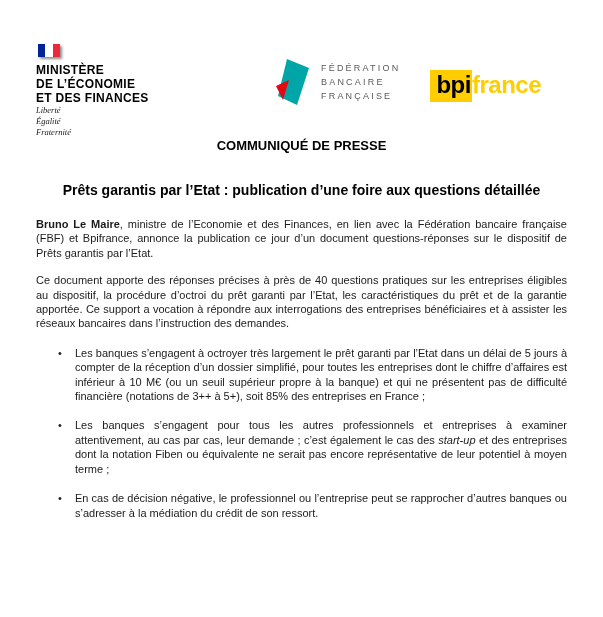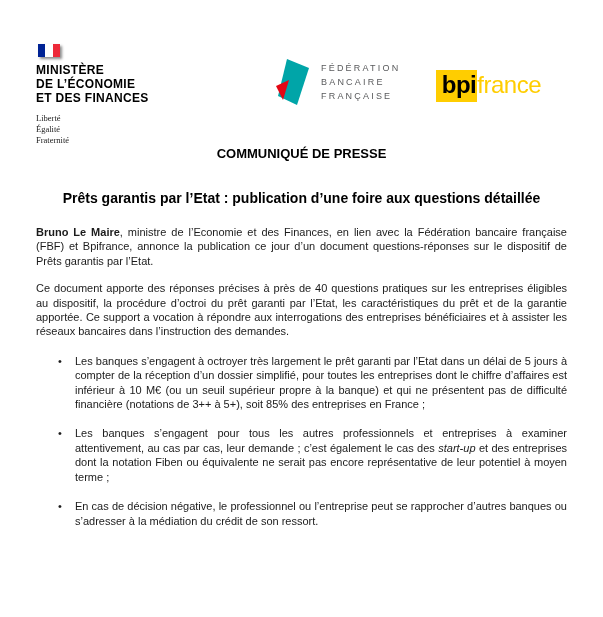--- a/index.html
+++ b/index.html
@@ -16,31 +16,31 @@
   
   .logo-row { display: flex; align-items: flex-start; }
   .ministry { width: 170px; flex: 0 0 auto; }
   .flag { display: flex; width: 22px; height: 13px; margin: 0 0 6px 2px;
           box-shadow: 1.5px 1.5px 2.5px rgba(0,0,0,0.45); }
   .flag span { flex: 1 1 auto; display: block; }
   .flag .b { background: #002395; }
   .flag .w { background: #ffffff; }
   .flag .r { background: #ED2939; }
   .ministry-name { font-weight: bold; font-size: 12px; line-height: 14px; color: #000; letter-spacing: .3px; }
-  .motto { font-family: "Liberation Serif", serif; font-size: 8.5px;
-           line-height: 11px; color: #1b1b1b; margin-top: 8px; }
+  .motto { font-family: "Liberation Serif", serif; font-style: italic; font-size: 8.5px;
+           line-height: 11px; color: #1b1b1b; }
 
   .fbf { display: flex; align-items: center; margin-left: 70px; margin-top: 15px; flex: 0 0 auto; }
   .fbf svg { display: block; }
   .fbf-text { margin-left: 12px; font-size: 9px; line-height: 14px; letter-spacing: 2.2px; color: #595a5c; }
 
   .bpi { display: flex; align-items: flex-end; margin-left: auto; margin-right: 26px; margin-top: 26px; }
   .bpi-box { background: #FFCD00; color: #000; font-weight: bold; font-size: 24px; line-height: 1;
              padding: 3px 1px 5px 6px; letter-spacing: -0.5px; }
-  .bpi-france { color: #FFCD00; font-weight: normal; font-size: 24px; line-height: 1;
+  .bpi-france { color: #FFCD00; font-weight: bold; font-size: 24px; line-height: 1;
                 letter-spacing: -0.5px; padding: 3px 0 5px 0; }
 
   
   .title { text-align: center; font-weight: bold; font-size: 13px; color: #000; }
   .subtitle { margin-top: 29px; text-align: center; font-weight: bold; font-size: 14px; color: #000; }
   .body-text { margin-top: 19px; font-size: 11px; line-height: 14.4px; text-align: justify; }
   .para { margin: 0 0 13px; }
   .para b { font-weight: bold; }
   .bullets { list-style: none; margin: 15px 0 0; padding: 0 0 0 22px; }
   .bullets li { position: relative; padding-left: 17px; margin-bottom: 15px; text-align: justify; }

